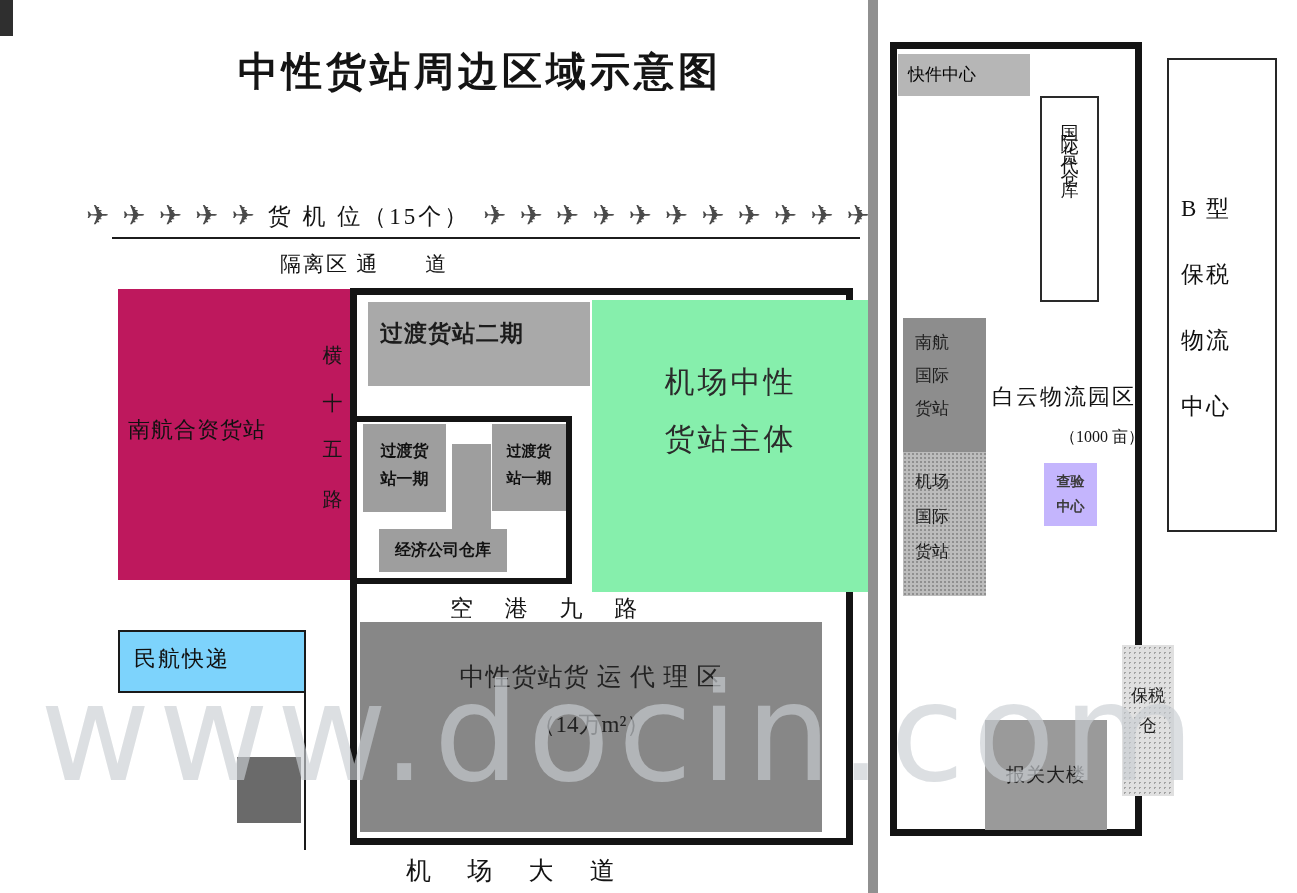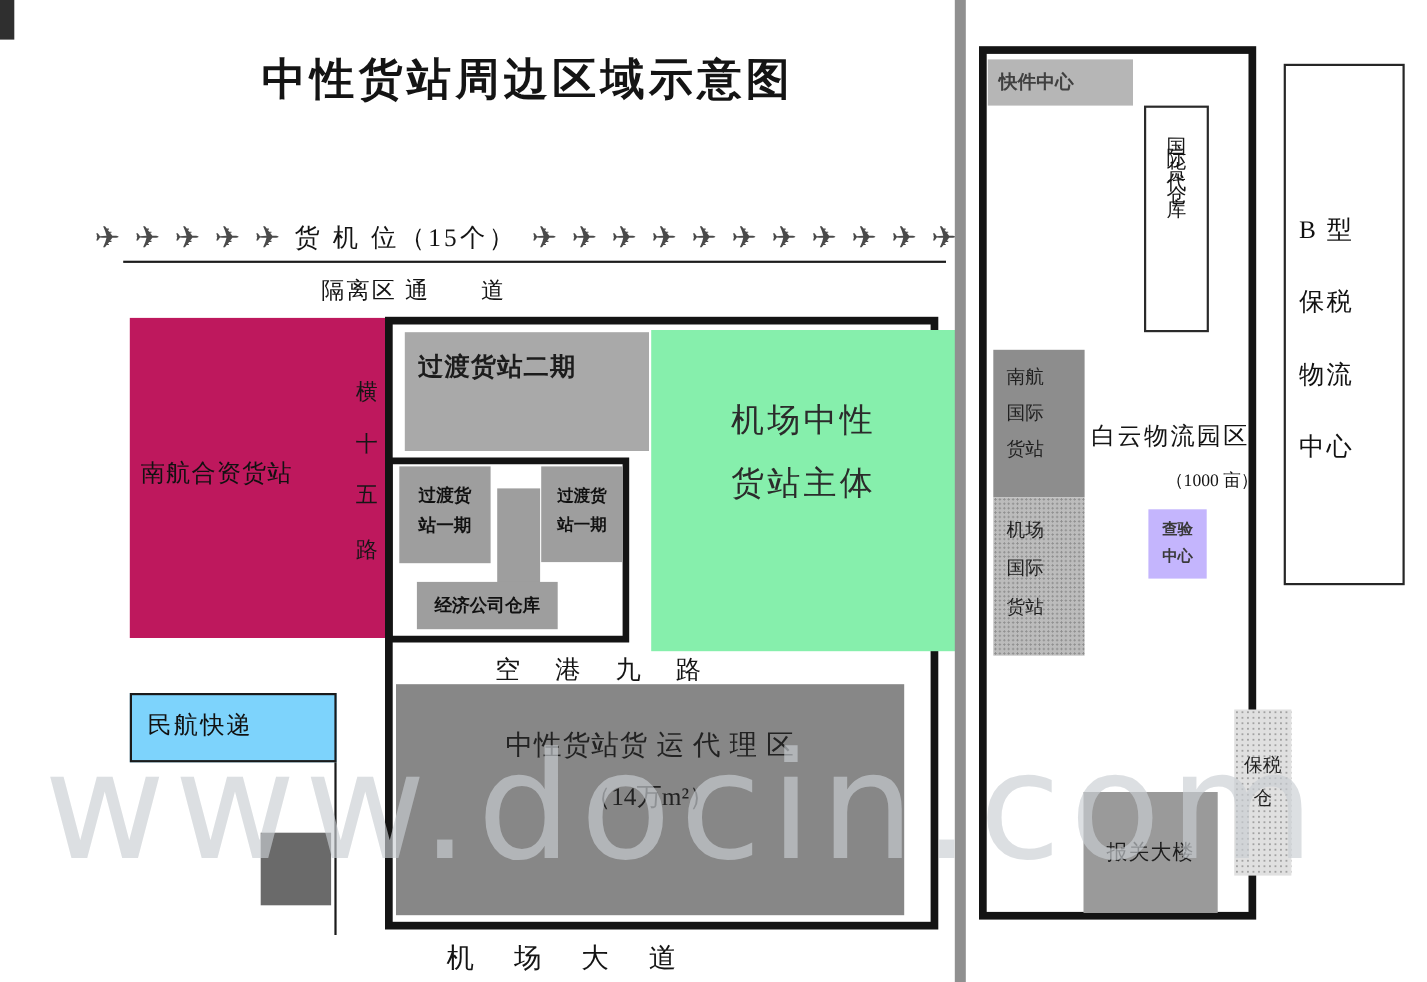--- a/index.html
+++ b/index.html
@@ -25,36 +25,36 @@
   .apron-row {
     left: 86px; top: 194px; width: 784px; height: 44px;
     display: flex; align-items: center; justify-content: space-between;
   }
   .plane {
     font-family: "DejaVu Sans", sans-serif;
     font-size: 28px; color: #4a4a4a; line-height: 1;
   }
   .apron-label { font-size: 23px; letter-spacing: 3px; white-space: nowrap; font-weight: 500; }
   .apron-line { left: 112px; top: 237px; width: 748px; height: 2px; background: #1c1c1c; }
-  .isolation-label { left: 292px; top: 250px; font-size: 21px; letter-spacing: 2px; white-space: nowrap; }
+  .isolation-label { left: 280px; top: 250px; font-size: 21px; letter-spacing: 2px; white-space: nowrap; }
 
   .south-jv { left: 118px; top: 289px; width: 232px; height: 291px; background: #be185d; }
   .south-jv .lbl { padding: 126px 0 0 10px; font-size: 22px; color: #111; letter-spacing: 1px; }
 
   .vroad {
     writing-mode: vertical-lr; text-orientation: upright;
     font-size: 20px; letter-spacing: 48px; color: #161616; white-space: nowrap;
   }
   .heng15 { left: 320px; top: 329px; }
   .heng16 { left: 824px; top: 329px; }
 
   .compound-outer { left: 350px; top: 288px; width: 503px; height: 557px; border: 7px solid #141414; }
   .compound-inner { left: 350px; top: 416px; width: 222px; height: 168px; border: 6px solid #141414; border-left-width: 7px; }
 
-  .transition2 { left: 368px; top: 302px; width: 222px; height: 108px; background: #a9a9a9; }
+  .transition2 { left: 368px; top: 302px; width: 222px; height: 84px; background: #a9a9a9; }
   .transition2 .lbl { padding: 16px 0 0 12px; font-size: 23px; font-weight: bold; color: #1c1c1c; letter-spacing: 1px; }
 
   .main-block { left: 592px; top: 300px; width: 277px; height: 292px; background: #86efac;
     display: flex; flex-direction: column; align-items: center; padding-top: 62px; gap: 16px; }
   .main-block .line { font-size: 30px; color: #2b2b2b; letter-spacing: 3px; }
 
   .t1 { background: #9e9e9e; text-align: center; font-weight: bold; color: #111; }
   .t1a { left: 363px; top: 424px; width: 83px; height: 88px; padding-top: 13px; font-size: 16px; line-height: 28px; }
   .mid-block { left: 452px; top: 444px; width: 39px; height: 91px; background: #9e9e9e; }
   .t1b { left: 492px; top: 424px; width: 74px; height: 87px; padding-top: 14px; font-size: 15px; line-height: 27px; }
@@ -73,21 +73,21 @@
   .vline { left: 304px; top: 693px; width: 2px; height: 157px; background: #1a1a1a; }
   .small-dark { left: 237px; top: 757px; width: 64px; height: 66px; background: #6a6a6a; }
 
   .airport-ave { left: 406px; top: 854px; font-size: 25px; letter-spacing: 15px; white-space: nowrap; }
 
   .divider { left: 868px; top: 0; width: 10px; height: 893px; background: #909090; }
 
   .right-compound { left: 890px; top: 42px; width: 252px; height: 794px; border: 7px solid #141414; background: #fff; }
 
   .express-center { left: 898px; top: 54px; width: 132px; height: 42px; background: #b6b6b6; }
-  .express-center .lbl { padding: 9px 0 0 10px; font-size: 17px; font-weight: bold; color: #404040; }
+  .express-center .lbl { padding: 9px 0 0 10px; font-size: 17px; font-weight: normal; color: #000000; }
 
   .intl-forwarder { left: 1040px; top: 96px; width: 59px; height: 206px; border: 2px solid #2a2a2a; background: #fff; }
   .intl-forwarder .vtext {
     writing-mode: vertical-lr; text-orientation: upright;
     font-size: 18px; letter-spacing: 11px; color: #141414;
     position: absolute; left: 50%; transform: translateX(-50%); top: 12px; white-space: nowrap;
   }
 
   .cs-intl { left: 903px; top: 318px; width: 83px; height: 134px; background: #8d8d8d;
     padding: 8px 0 0 12px; font-size: 17px; line-height: 33px; color: #1f1f1f; }

